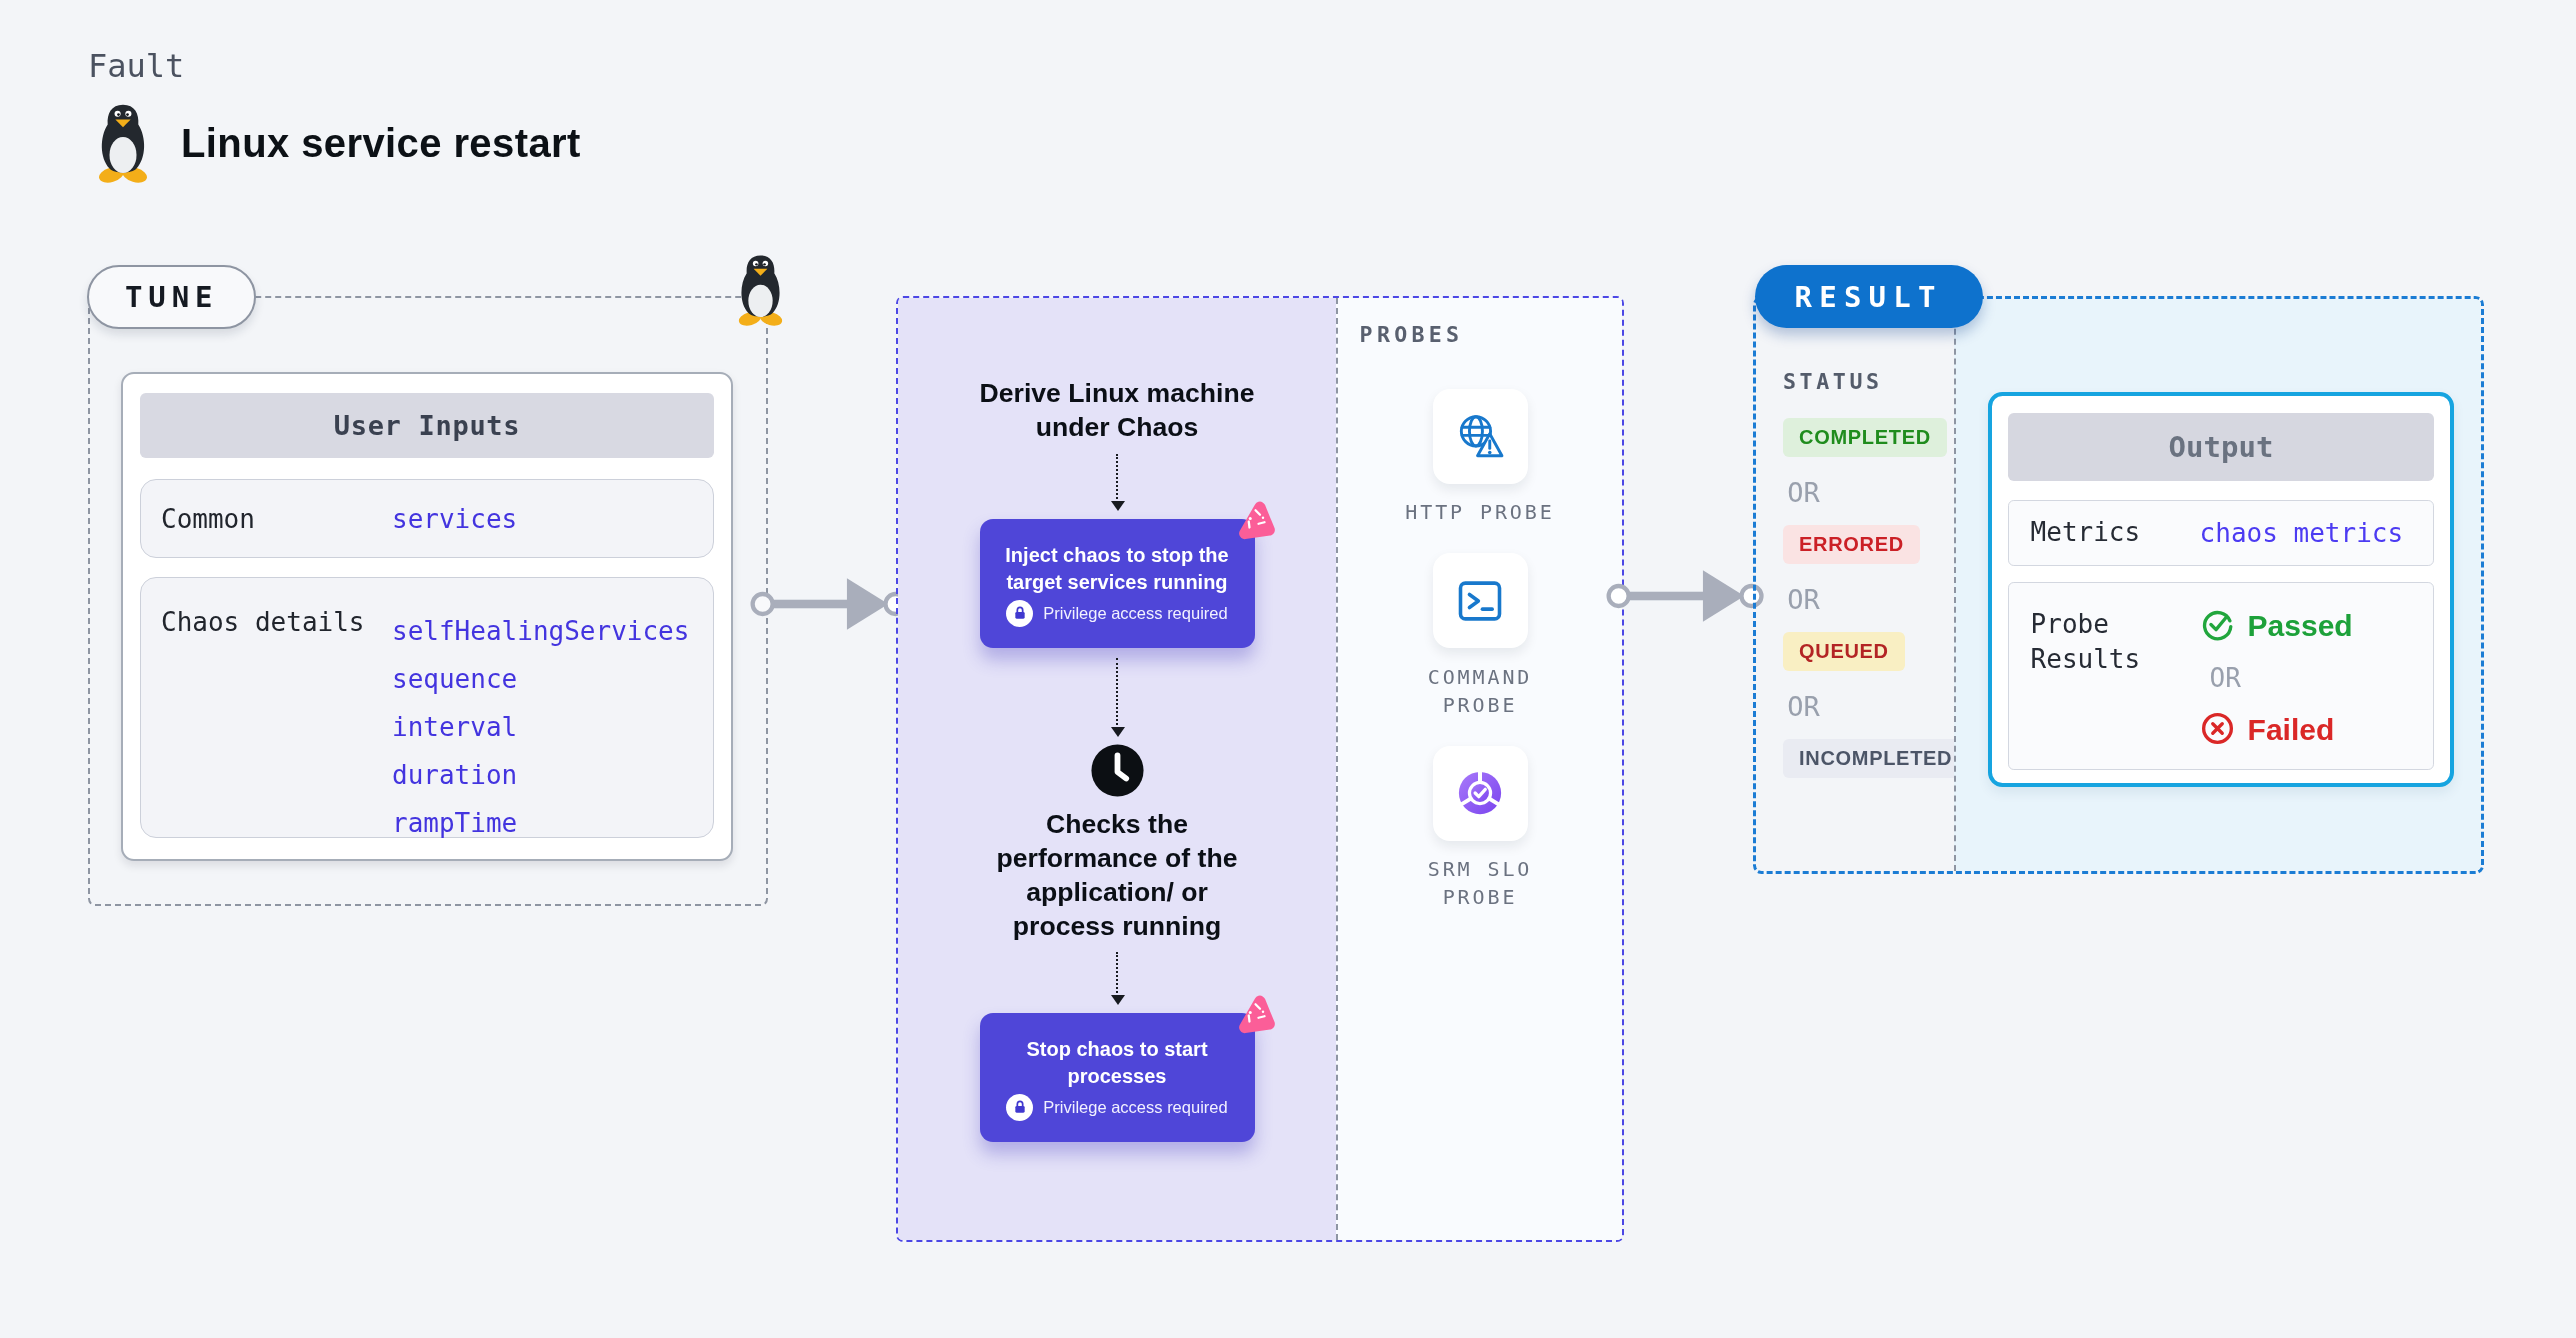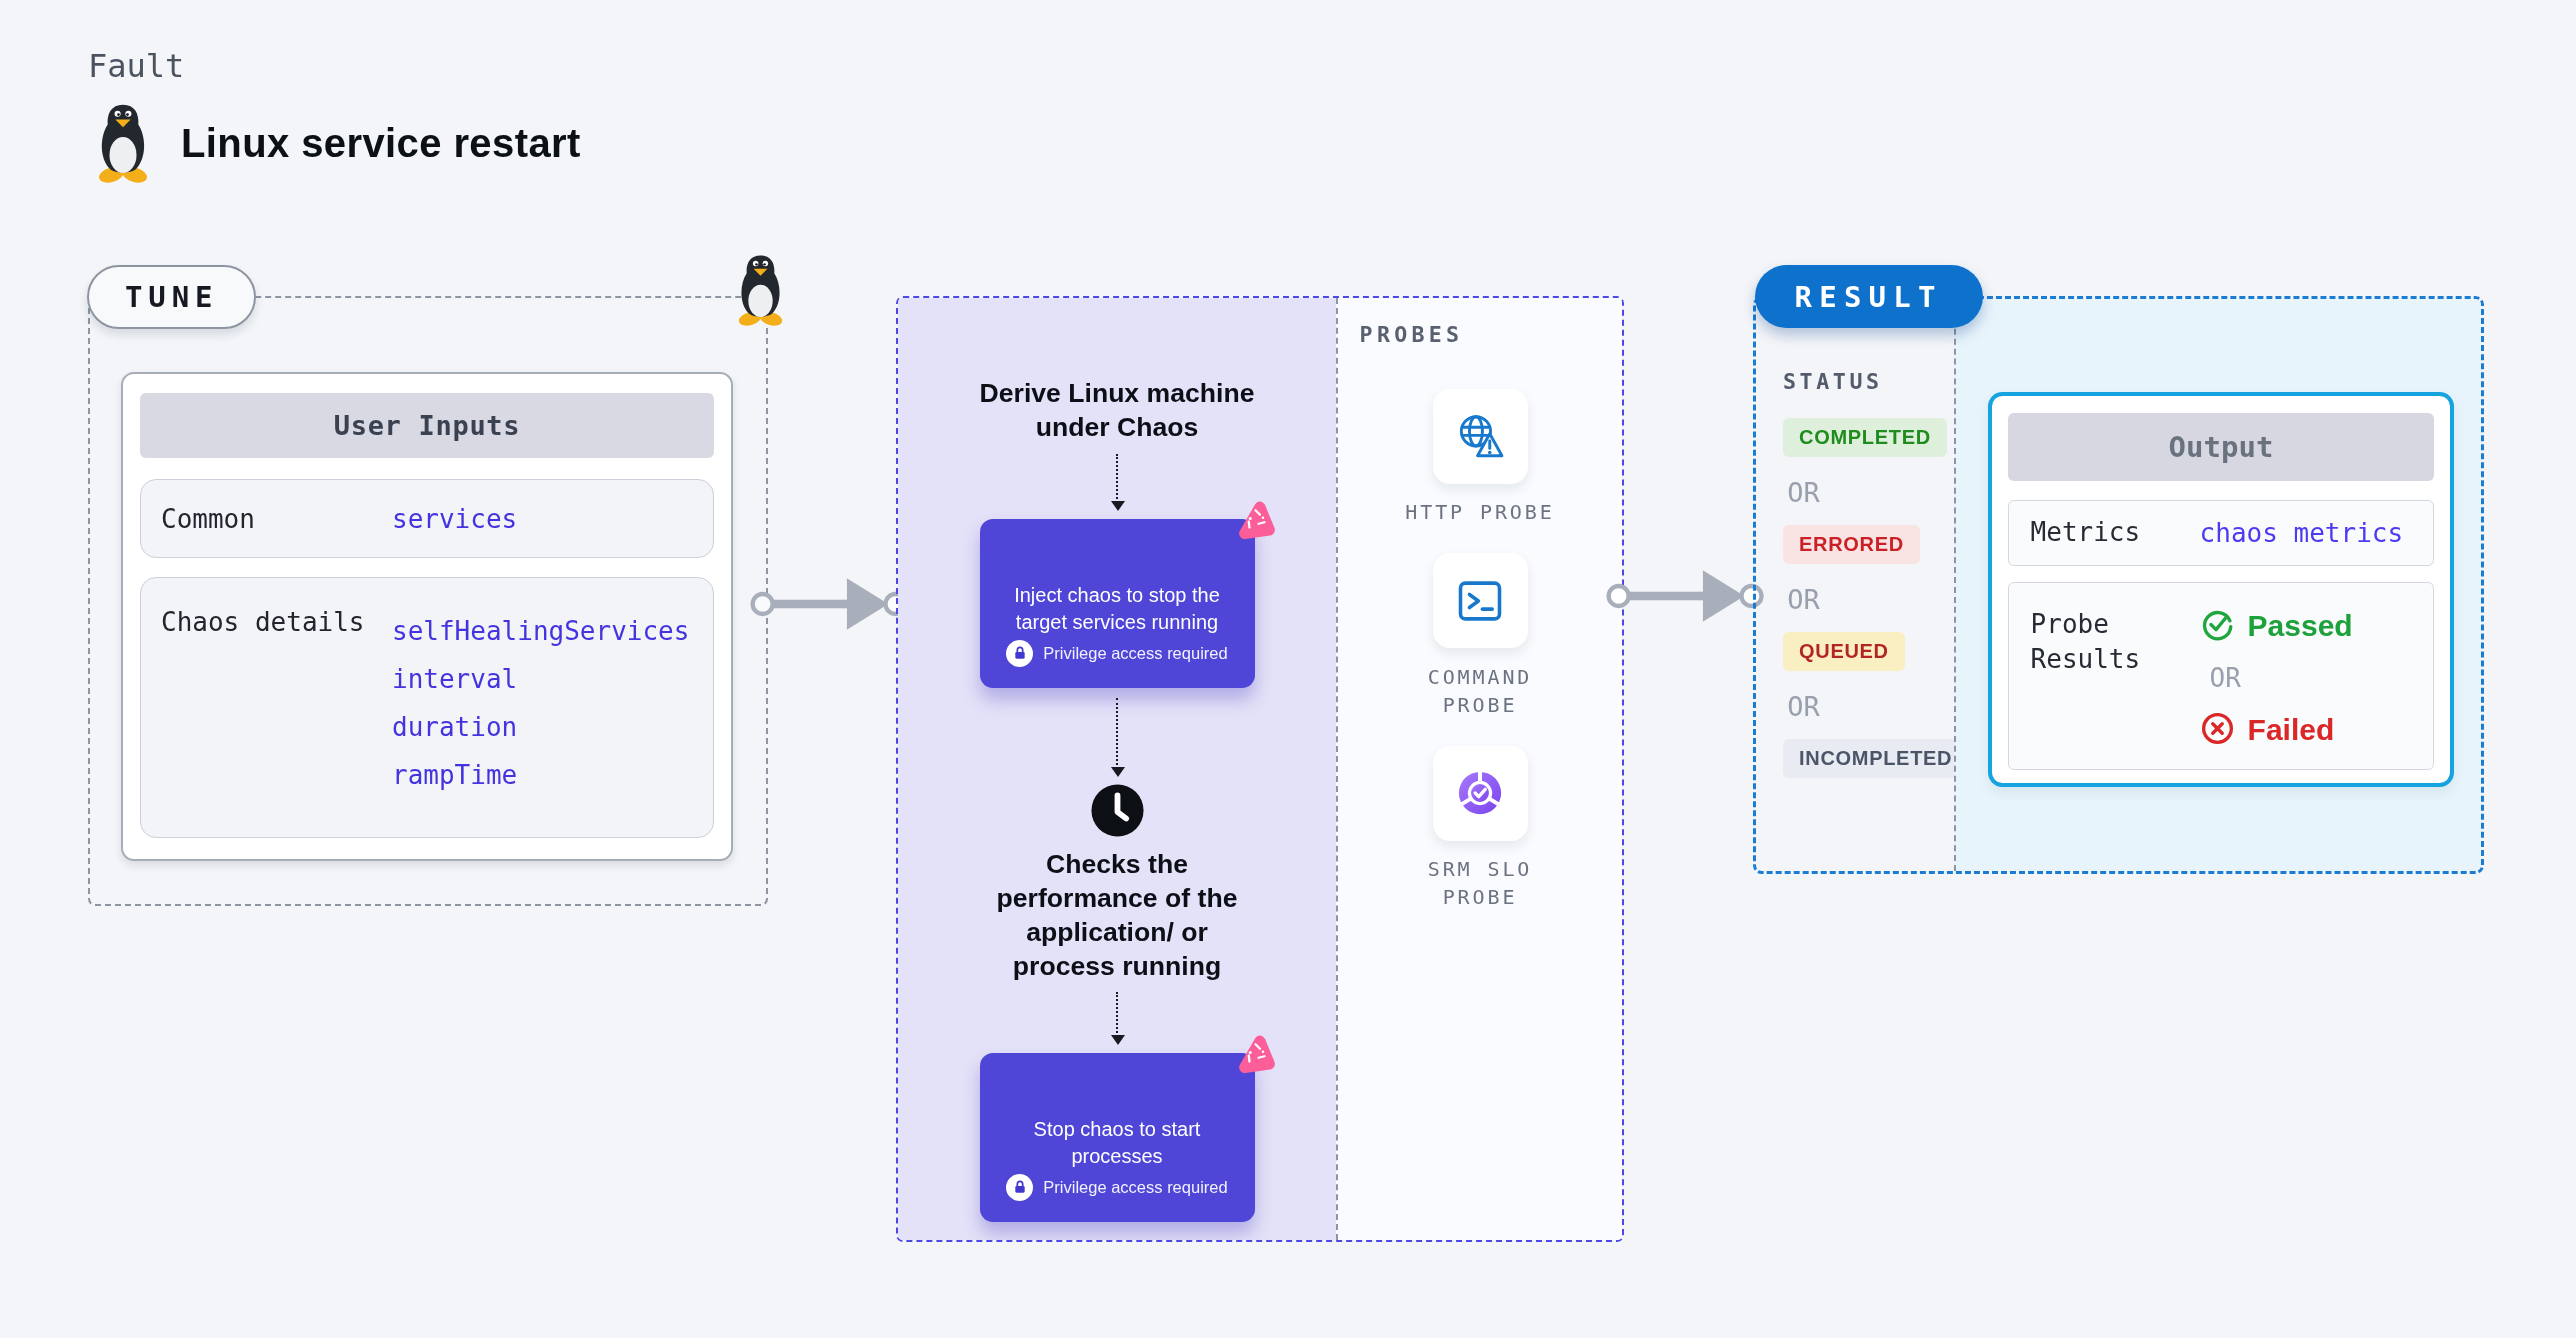--- a/index.html
+++ b/index.html
@@ -61,21 +61,21 @@
   .connector{width:0;border-left:2.9px dotted #171a20;position:relative;}
   .connector::after{content:"";position:absolute;left:-7.2px;bottom:-4.3px;width:0;height:0;
                     border-left:7.2px solid transparent;border-right:7.2px solid transparent;
                     border-top:10.8px solid #171a20;}
   .c1{height:53px;margin:10px 0 11.5px 0;}
   .c2{height:75px;margin:10px 0 10px 0;}
   .c3{height:49px;margin:8.6px 0 11.5px 0;}
   .chaos-card{position:relative;width:275px;box-sizing:border-box;background:#4f46d8;
               border-radius:13px;padding:23px 11.5px 21.6px 11.5px;
               box-shadow:0 11.5px 17px rgba(62,52,190,.30);}
-  .chaos-card .ctitle{color:#ffffff;font-size:20px;font-weight:normal;text-align:center;line-height:1.35;margin-top:40px;}
+  .chaos-card .ctitle{color:#ffffff;font-size:20px;font-weight:bold;text-align:center;line-height:1.35;}
   .priv-row{display:flex;align-items:center;justify-content:center;gap:10px;margin-top:4px;}
   .lock-circle{width:27px;height:27px;border-radius:50%;background:#ffffff;flex:none;
                display:flex;align-items:center;justify-content:center;}
   .priv-row span{color:#f2f1ff;font-size:16.5px;}
   .chaos-logo{position:absolute;top:-20px;right:-20px;}
 
   
   .probes-label{position:absolute;left:21.6px;top:24.4px;font-family:"DejaVu Sans Mono",monospace;
                 font-weight:bold;font-size:21.6px;letter-spacing:4.3px;color:#59606f;}
   .probes-list{margin-top:91px;display:flex;flex-direction:column;align-items:center;}
@@ -163,20 +163,21 @@
     <div class="ui-card">
       <div class="ui-header">User Inputs</div>
       <div class="ui-row row-common">
         <span class="lbl">Common</span>
         <span class="ui-val">services</span>
       </div>
       <div class="ui-row row-chaos">
         <span class="lbl">Chaos details</span>
         <span class="val-stack">
           <span class="ui-val">selfHealingServices</span>
+          <span class="ui-val">sequence</span>
           <span class="ui-val">interval</span>
           <span class="ui-val">duration</span>
           <span class="ui-val">rampTime</span>
         </span>
       </div>
     </div>
   </div>
 
   <div class="flow-arrow" style="left:748px;top:574px;">
     <svg width="165" height="60" viewBox="0 0 230 84">

